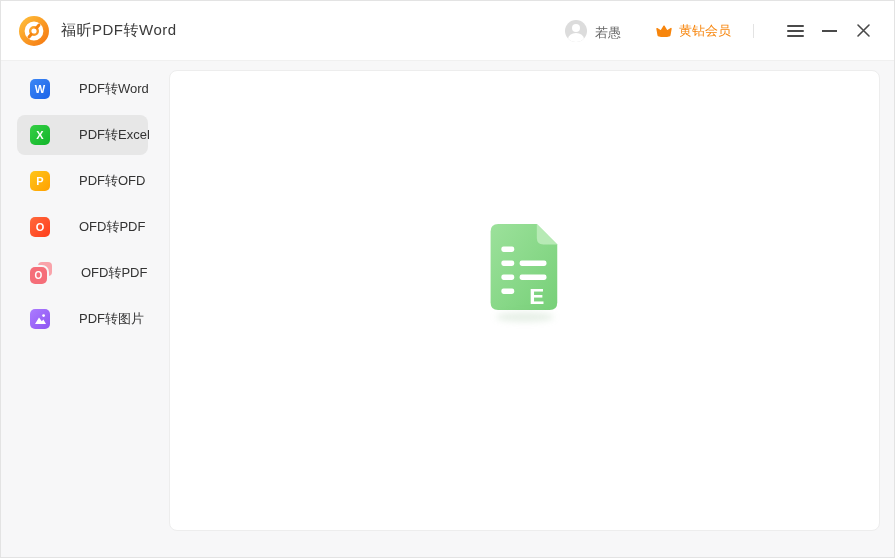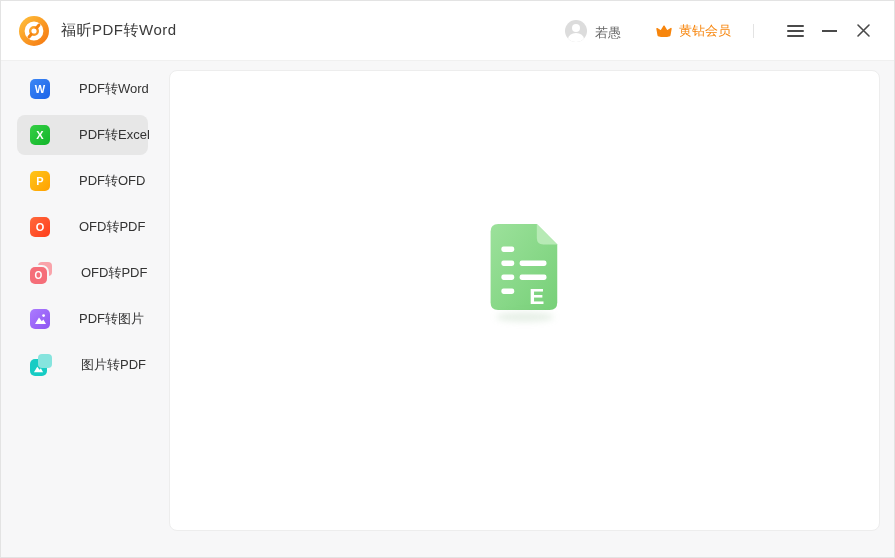--- a/index.html
+++ b/index.html
@@ -147,32 +147,20 @@
     <div class="side-item">
       <span class="sq-icon icon-img">
         <svg width="13" height="12" viewBox="0 0 13 12">
           <circle cx="9.6" cy="2.6" r="1.4" fill="#fff"></circle>
           <path d="M1 11 L5 4.5 L7.8 8.2 L9.4 6.4 L12 11 Z" fill="#fff"></path>
         </svg>
       </span>
       <span class="side-label">PDF转图片</span>
     </div>
 
-    <div class="side-item">
-      <span class="layered teal">
-        <span class="front">
-          <svg width="11" height="10" viewBox="0 0 13 12">
-            <circle cx="9.6" cy="2.6" r="1.4" fill="#fff"></circle>
-            <path d="M1 11 L5 4.5 L7.8 8.2 L9.4 6.4 L12 11 Z" fill="#fff"></path>
-          </svg>
-        </span>
-        <span class="back"></span>
-      </span>
-      <span class="side-label">图片转PDF</span>
-    </div>
 
 
   </div>
 
   <div class="main-card">
     <div class="drop-inner">
       <svg width="70" height="86" viewBox="0 0 64 80">
         <defs>
           <linearGradient id="doc" x1="0" y1="0" x2="1" y2="1">
             <stop offset="0" stop-color="#9ce19b"></stop>

